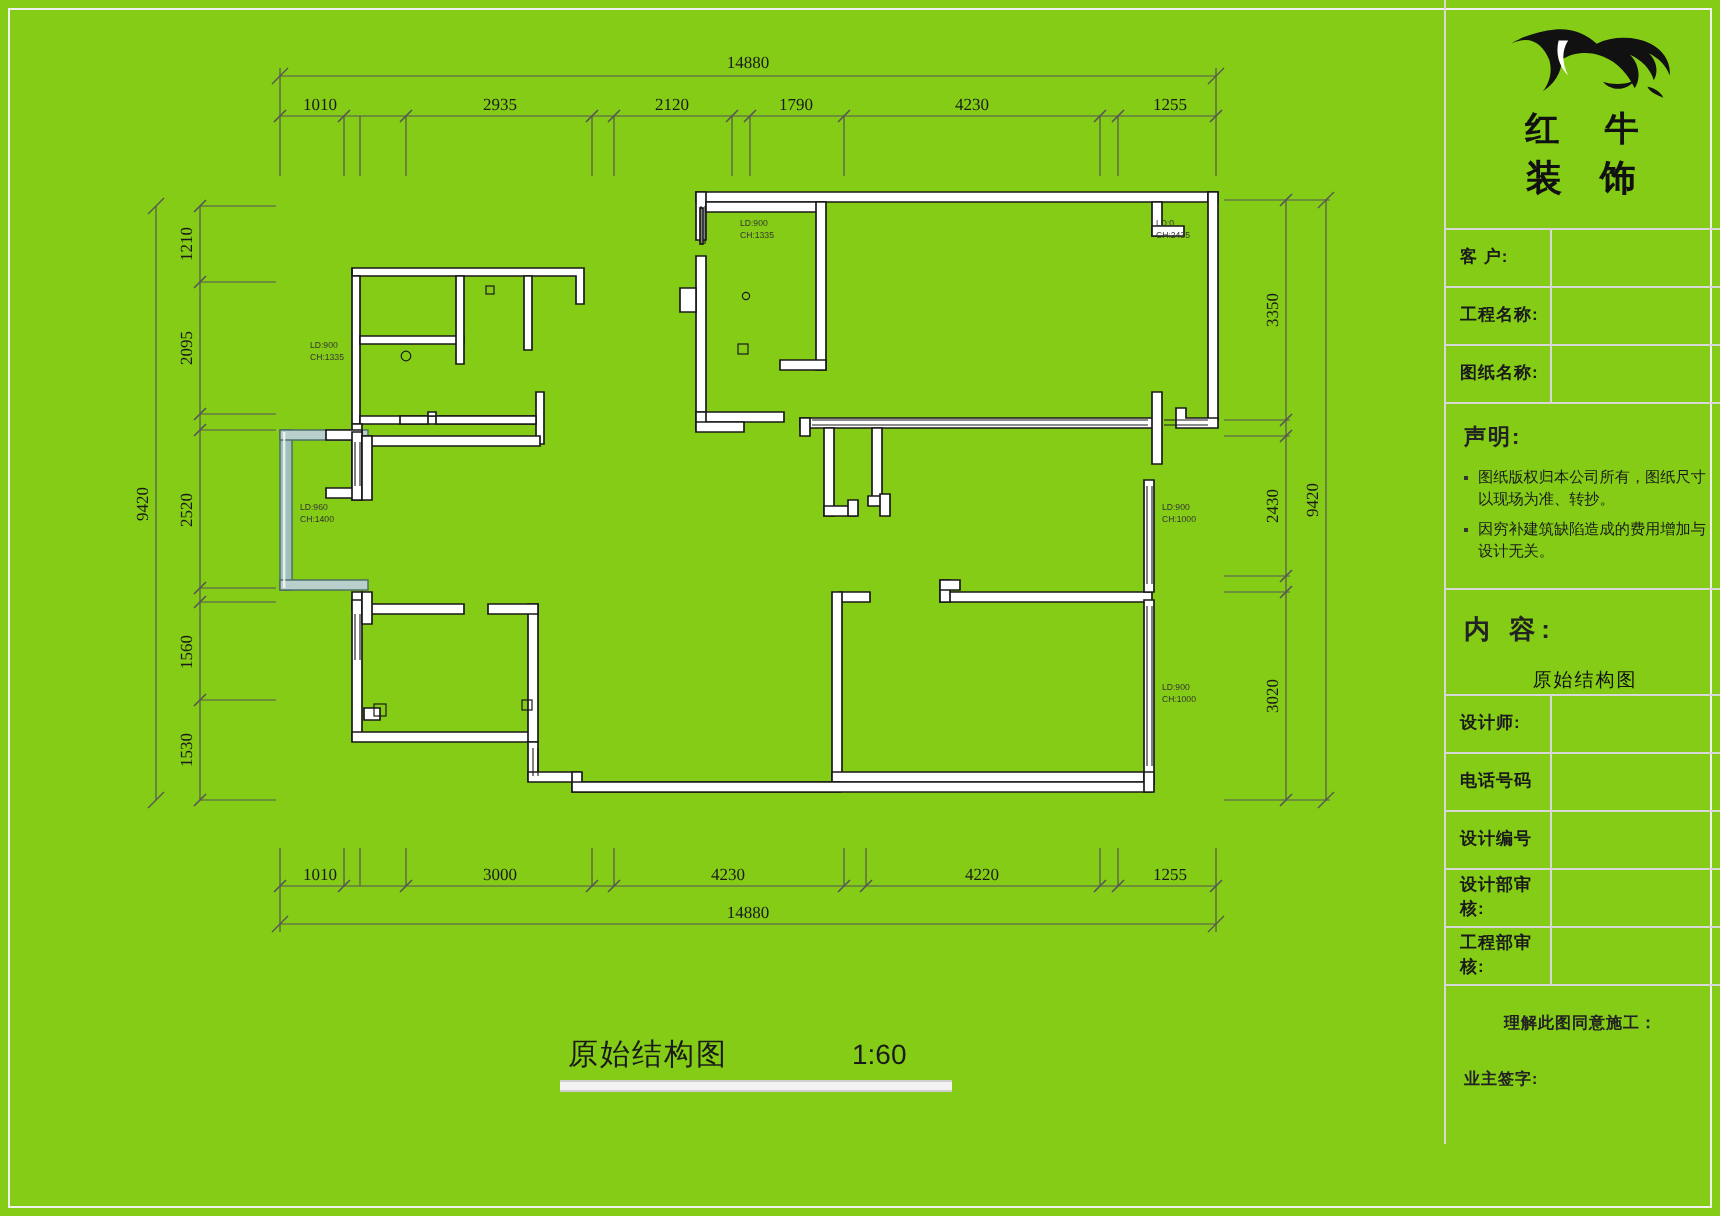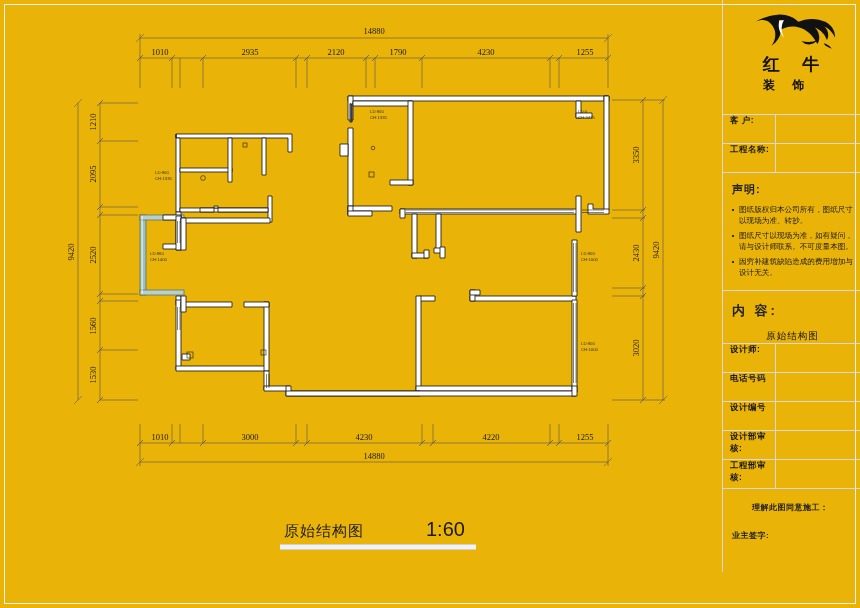--- a/index.html
+++ b/index.html
@@ -10,21 +10,21 @@
   body {
     width: 860px;
     height: 608px;
     font-family: "Liberation Sans", sans-serif;
     position: relative;
     overflow: hidden;
   }
   #sheet {
     position: absolute;
     inset: 0;
-    background: #eab308;
+    background: #84cc16;
   }
   .frame-border {
     position: absolute;
     left: 4px; top: 4px; right: 4px; bottom: 4px;
     border: 1px solid #f0f0f0;
     pointer-events: none;
   }
 
   
   #drawing-area {
@@ -56,31 +56,32 @@
   .logo-mark { width: 96px; height: 46px; }
   .logo-line1 {
     font-size: 17px;
     font-weight: bold;
     letter-spacing: 9px;
     color: #111;
     margin-top: 1px;
     padding-left: 8px;
   }
   .logo-line2 {
-    font-size: 12px;
+    font-size: 18px;
     font-weight: bold;
     letter-spacing: 7px;
     color: #111;
     margin-top: 1px;
     padding-left: 40px;
     align-self: flex-start;
   }
   .tb-field {
     height: 28px;
     display: flex;
+    align-items: center;
     border-bottom: 1px solid #d8d8d8;
   }
   .tb-field .lab {
     width: 52px;
     padding-left: 7px;
     font-size: 8.5px;
     font-weight: bold;
     color: #1a1a1a;
     box-sizing: border-box;
     letter-spacing: 0.5px;
@@ -148,21 +149,21 @@
     width: 220px;
   }
   .pt-row {
     display: flex;
     align-items: baseline;
     font-size: 15px;
     color: #1a1a1a;
     padding-left: 4px;
   }
   .pt-name { letter-spacing: 1px; }
-  .pt-scale { margin-left: 62px; font-size: 20px; }
+  .pt-scale { margin-left: 62px; font-size: 14px; }
   .pt-rule {
     margin-top: 3px;
     height: 4px;
     background: #f2f2f2;
     border-top: 1px solid #d0d0d0;
     border-bottom: 1px solid #d0d0d0;
     width: 196px;
   }
 
   .dimtext {
@@ -493,26 +494,29 @@
     </div>
 
     <div class="tb-field">
       <div class="lab">客  户:</div>
       <div class="val"></div>
     </div>
     <div class="tb-field">
       <div class="lab">工程名称:</div>
       <div class="val"></div>
     </div>
+    <div class="tb-field">
+      <div class="lab">图纸名称:</div>
+      <div class="val"></div>
+    </div>
 
     <div class="tb-decl">
       <div class="decl-title">声明:</div>
       <ul class="decl-list">
         <li>图纸版权归本公司所有，图纸尺寸以现场为准、转抄。</li>
-        <li>图纸尺寸以现场为准，如有疑问，请与设计师联系。不可度量本图。</li>
         <li>因穷补建筑缺陷造成的费用增加与设计无关。</li>
       </ul>
     </div>
 
     <div class="tb-content">
       <div class="content-title">内 容:</div>
       <div class="content-value">原始结构图</div>
     </div>
 
     <div class="tb-field">

